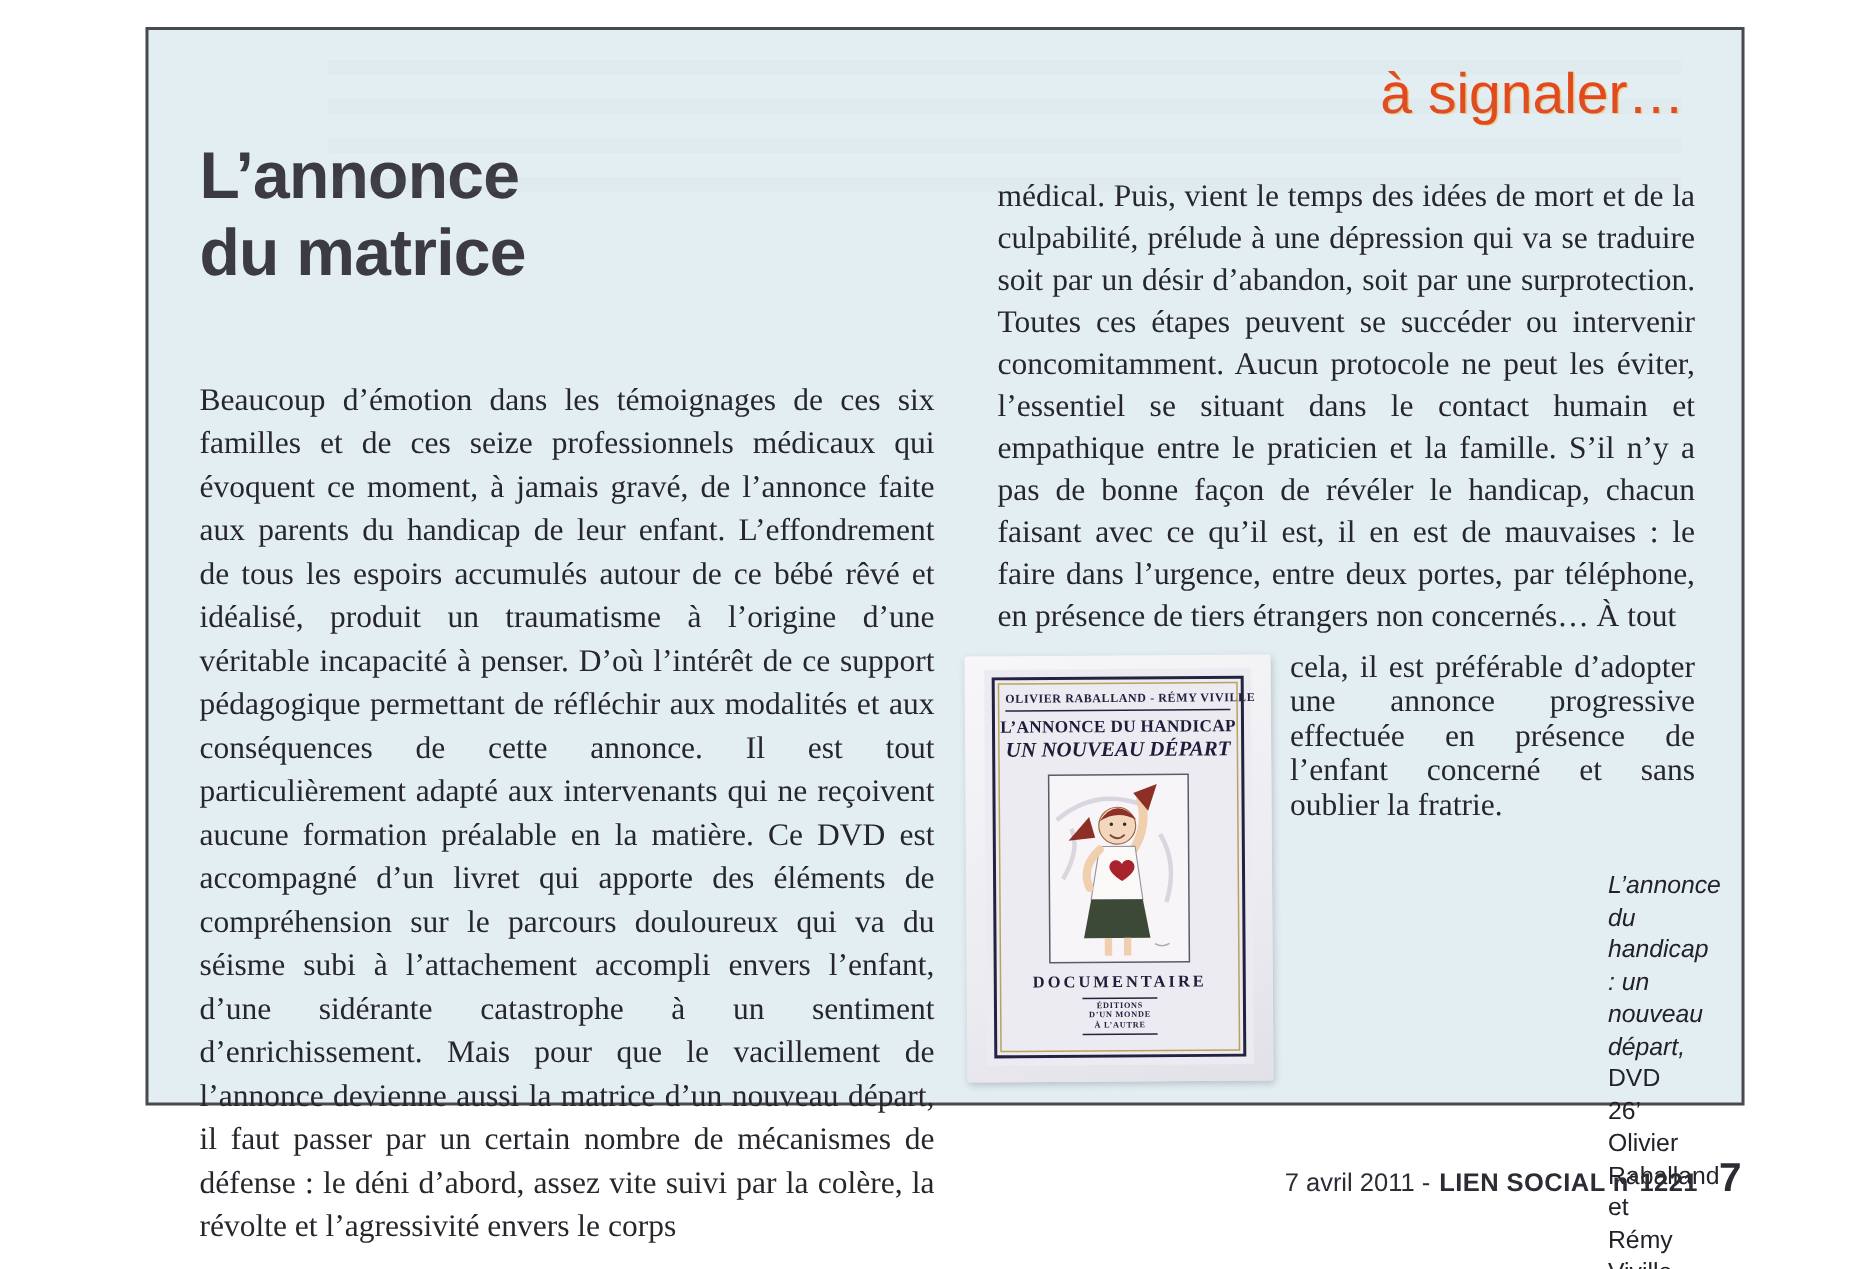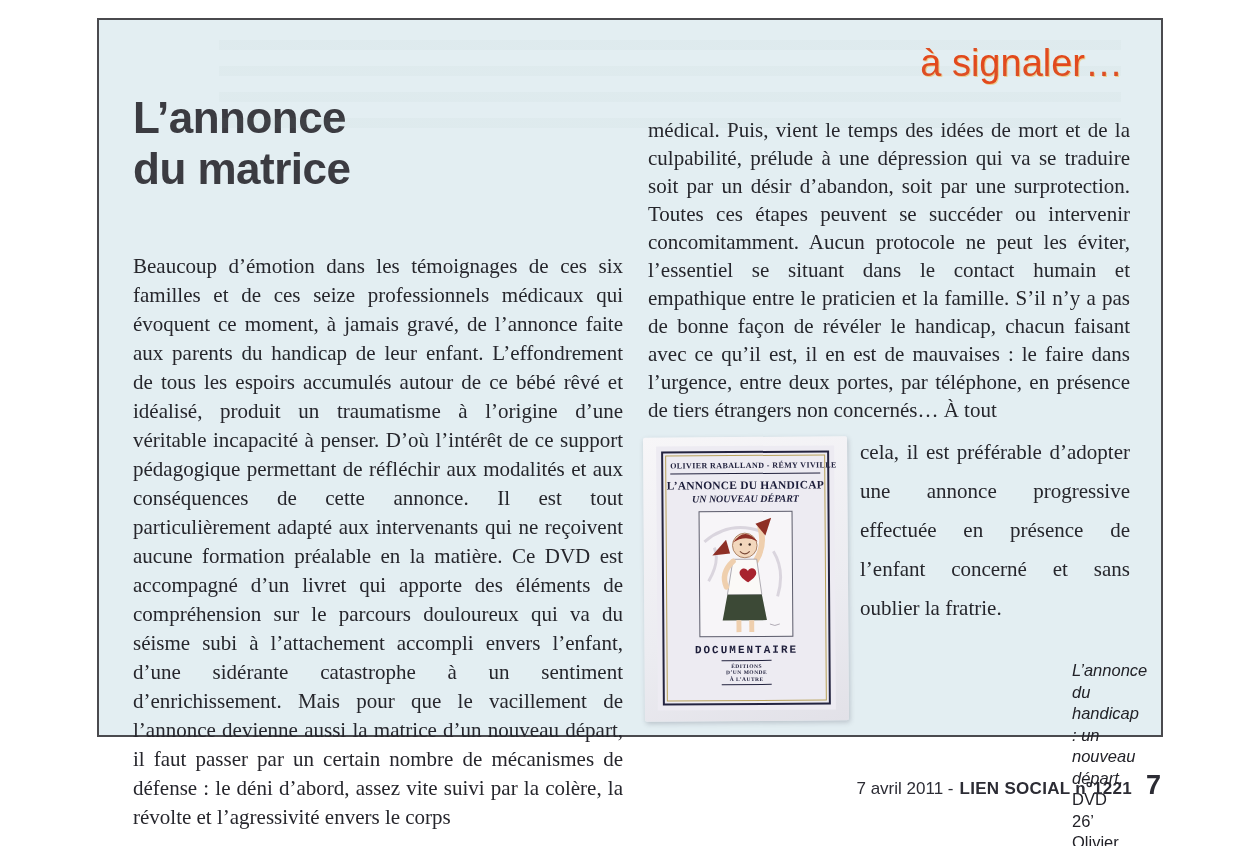--- a/index.html
+++ b/index.html
@@ -33,25 +33,25 @@
   }
   .title span { display: block; }
 
   
   .body-text {
     font-size: 21px; line-height: 29px; text-align: justify;
     color: #26262c; hyphens: auto; -webkit-hyphens: auto;
   }
   .col-left  { position: absolute; left: 34px;  top: 184px; width: 490px; margin-top: 48px; }
   .col-right { position: absolute; left: 549px; top: 96px;  width: 482px; }
-  .col-right .p1 { line-height: 28px; }
+  .col-right .p1 { line-height: 28px; margin-left: 17px; }
 
   .media-row { position: relative; margin-top: 9px; min-height: 300px; }
   .beside { margin-left: 212px; }
-  .beside .p2 { line-height: 39px; }
+  .beside .p2 { line-height: 23px; }
 
   
   .dvd-photo {
     position: absolute; left: -4px; top: 4px; width: 204px; height: 284px;
     background: linear-gradient(160deg, #f7f6f8 0%, #ececf1 60%, #e2e1e8 100%);
     border-radius: 2px; box-shadow: 1px 2px 5px rgba(60,60,80,0.25);
     transform: rotate(-0.4deg);
   }
   .dvd-cover {
     position: absolute; inset: 9px 13px 11px 13px;
@@ -71,28 +71,28 @@
     font-size: 8px; letter-spacing: 0.4px; color: #23233f; white-space: nowrap;
     border-bottom: 1px solid #23233f; padding-bottom: 3px; margin-bottom: 5px;
     width: 100%; text-align: center;
   }
   .dvd-title {
     font-family: "Liberation Serif", serif; font-weight: bold;
     font-size: 11.5px; letter-spacing: 0.2px; color: #1d1d3a; white-space: nowrap;
   }
   .dvd-subtitle {
     font-family: "Liberation Serif", serif; font-weight: bold; font-style: italic;
-    font-size: 10px; color: #1d1d3a; margin-top: 2px; white-space: nowrap;
+    font-size: 14px; color: #1d1d3a; margin-top: 2px; white-space: nowrap;
   }
   .dvd-art {
     width: 94px; height: 126px; margin: 7px 0 7px 0;
     border: 1px solid #5a5a6a; background: #f7f5f8; overflow: hidden;
   }
   .dvd-genre {
-    font-family: Liberation Mono, monospace; font-weight: bold;
+    font-family: Liberation Serif, serif; font-weight: bold;
     font-size: 11px; letter-spacing: 2px; color: #1d1d3a; white-space: nowrap;
   }
   .dvd-logo {
     margin-top: 4px; display: flex; flex-direction: column; align-items: center;
     font-family: "Liberation Serif", serif; font-weight: bold;
     font-size: 5.5px; line-height: 6.5px; letter-spacing: 0.5px; color: #23233f;
     border-top: 1px solid #23233f; border-bottom: 1px solid #23233f;
     padding: 1.5px 4px;
   }
 

